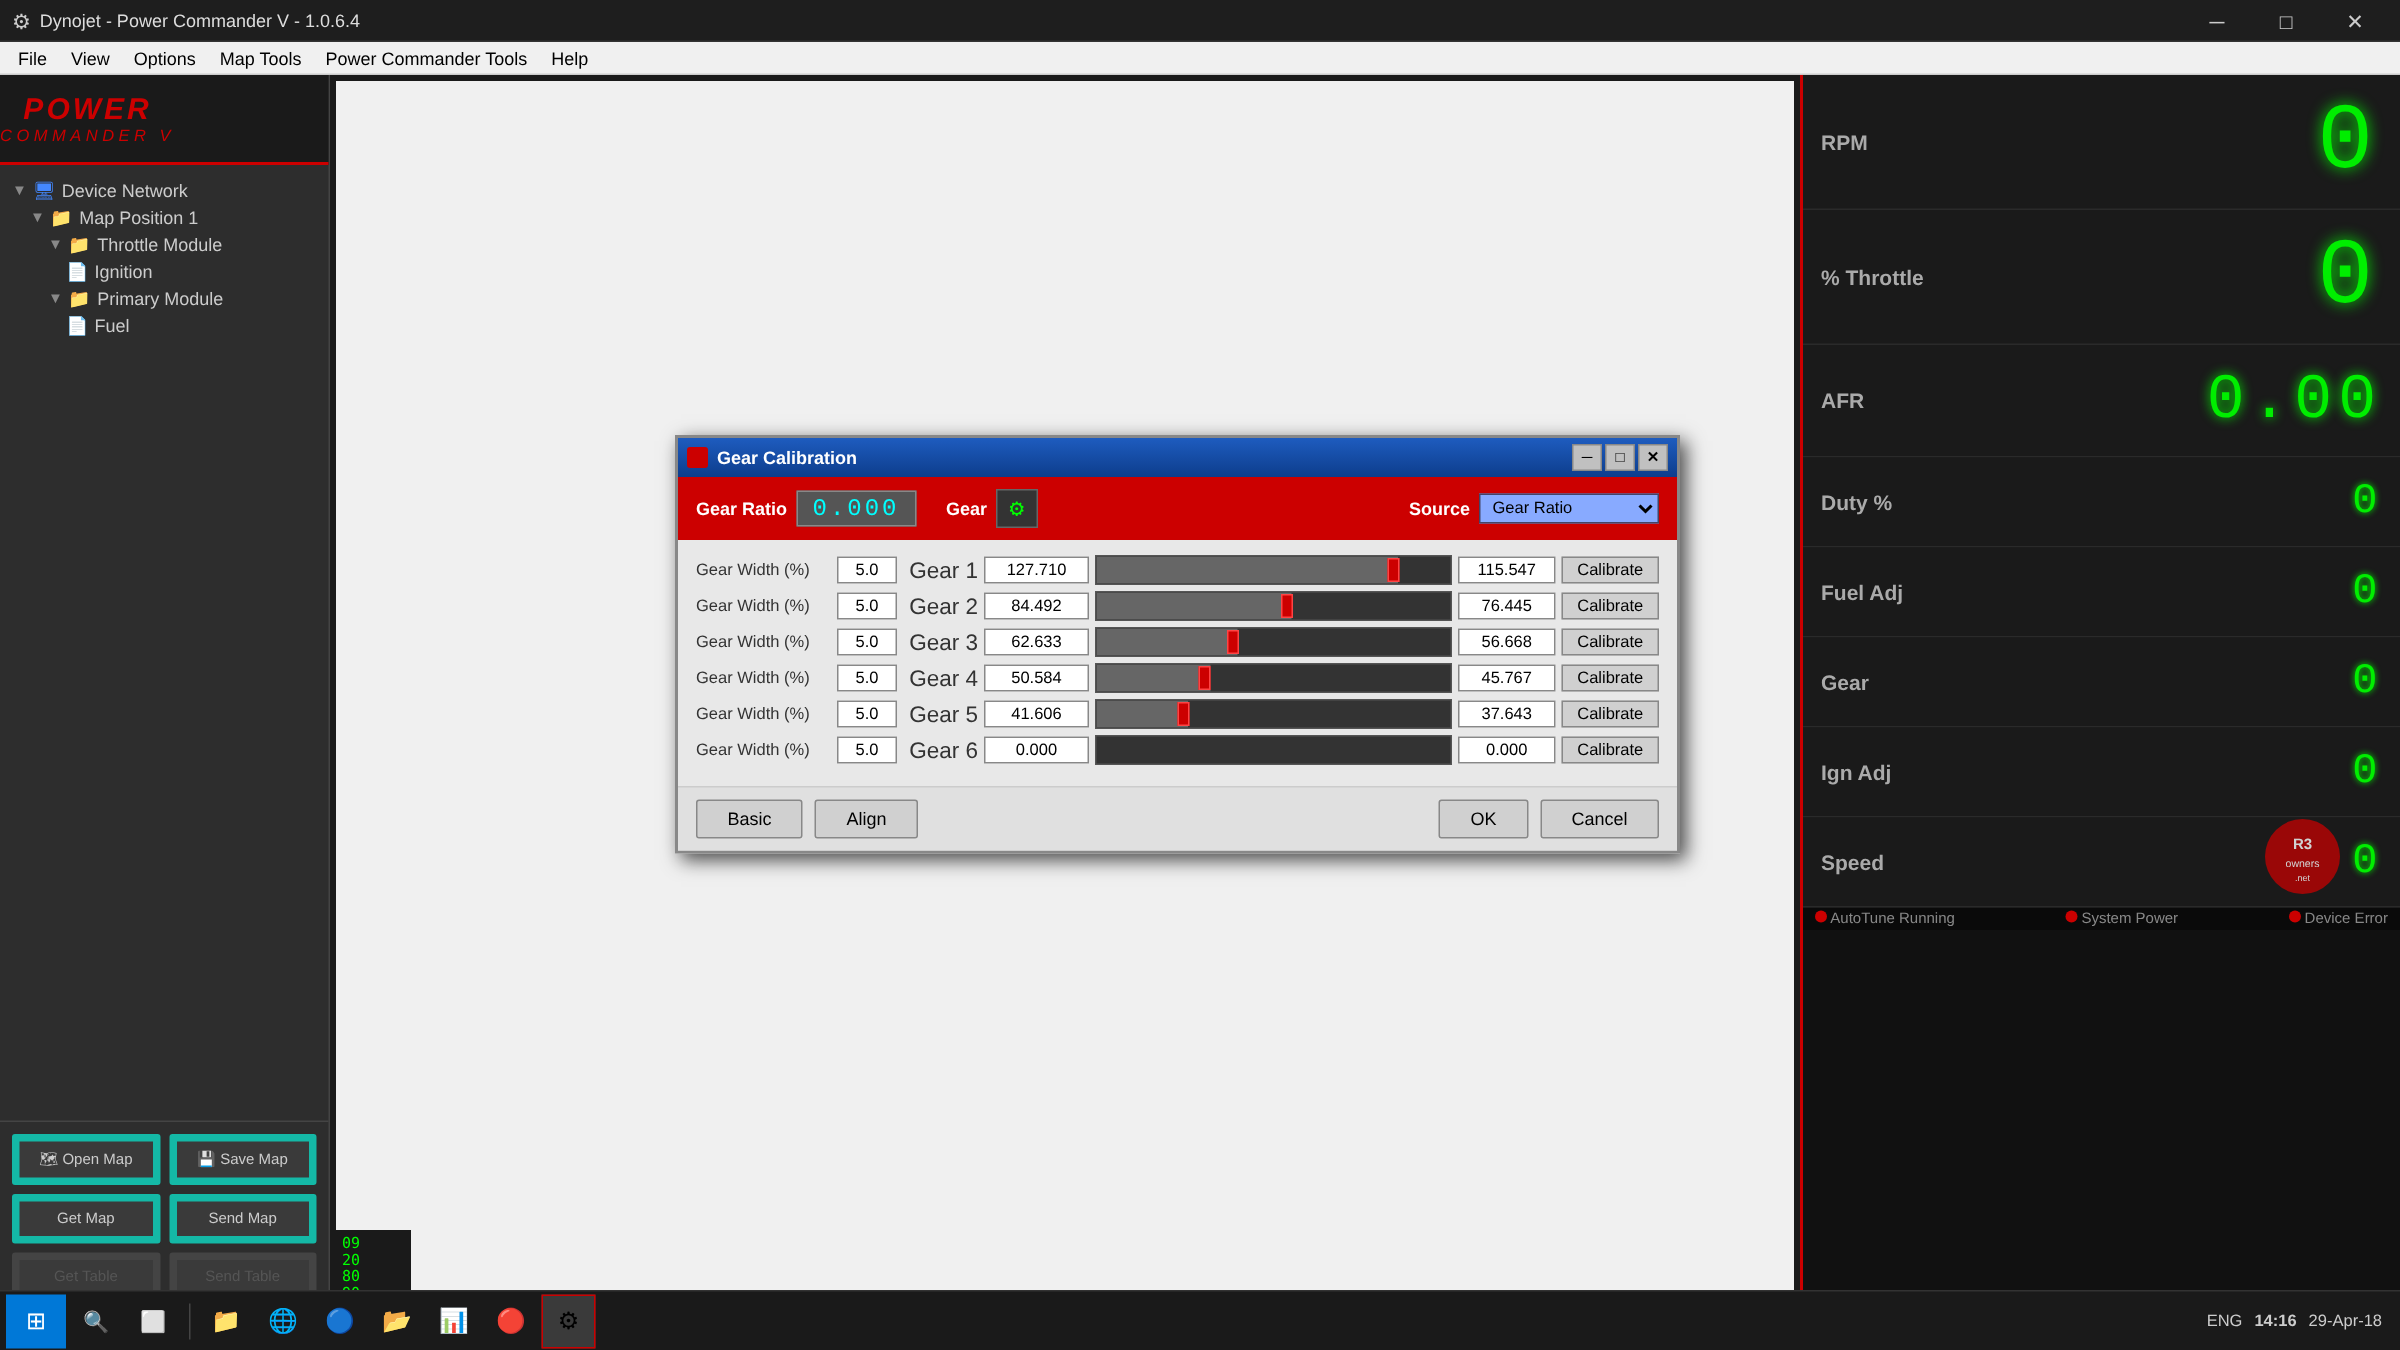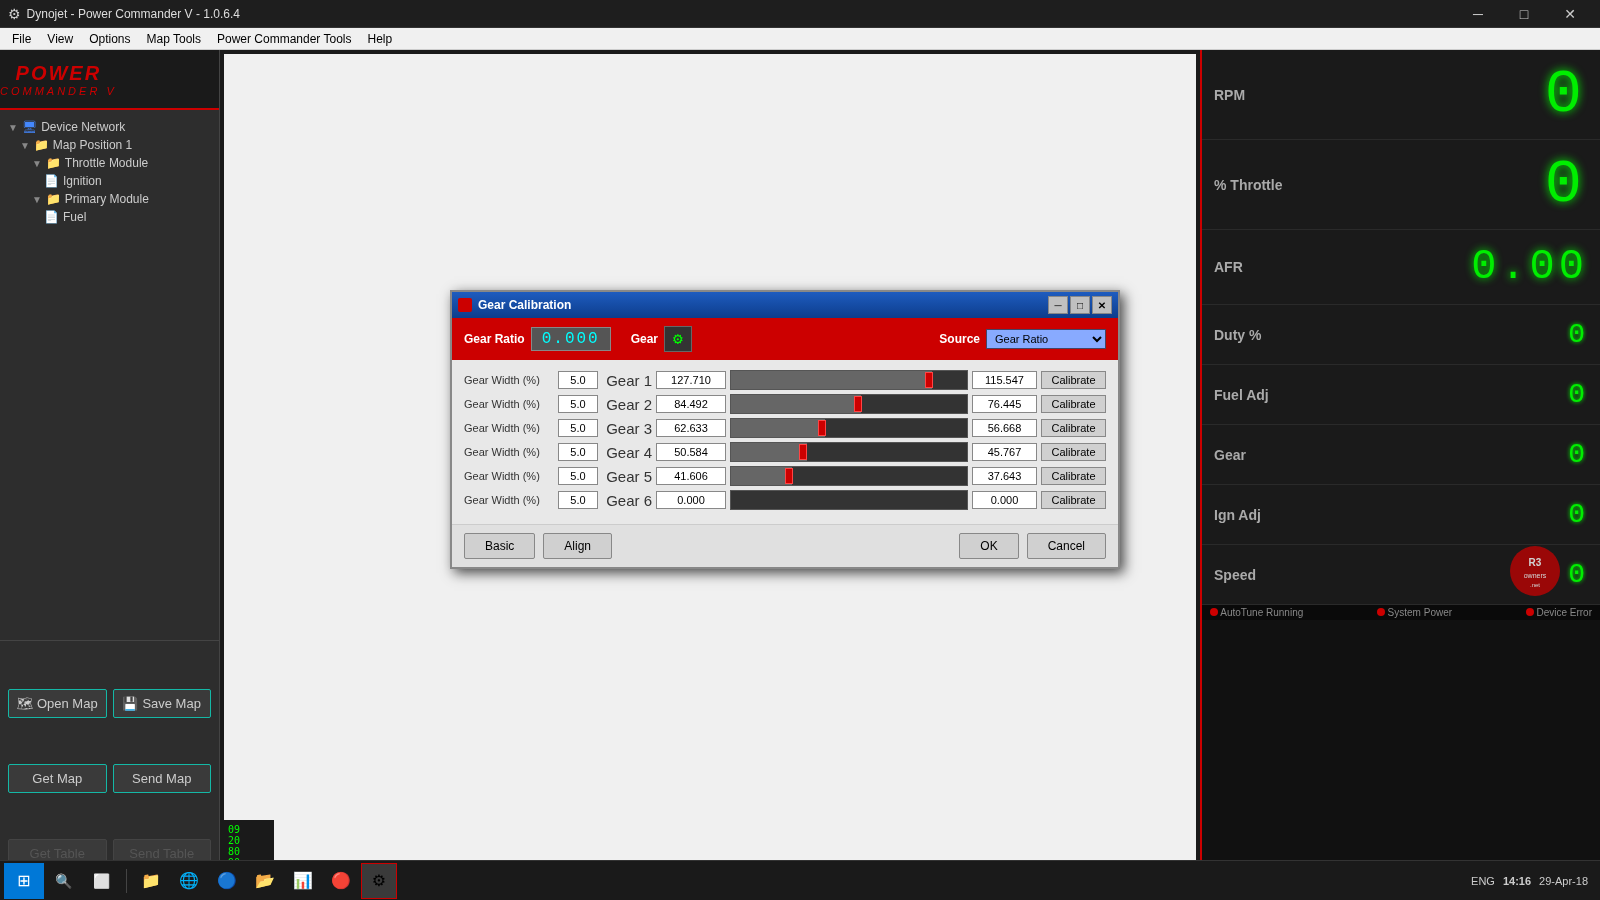--- a/index.html
+++ b/index.html
@@ -107,28 +107,27 @@
 
     #sidebar-buttons {
       padding: 8px;
       display: grid;
       grid-template-columns: 1fr 1fr;
       gap: 6px;
       border-top: 1px solid #444;
     }
     .sidebar-btn {
       background: #3a3a3a;
-      border: 1px solid #14b8a6;
+      border: 5px solid #14b8a6;
       color: #ccc;
       padding: 6px 4px;
-      font-size: 13px;
+      font-size: 10px;
       cursor: pointer;
       border-radius: 2px;
       text-align: center;
-      margin-top: 40px;
     }
     .sidebar-btn.disabled { color: #555; border-color: #444; cursor: default; }
 
     
     #center-content {
       flex: 1;
       background: #1a1a1a;
       position: relative;
       display: flex;
       flex-direction: column;

